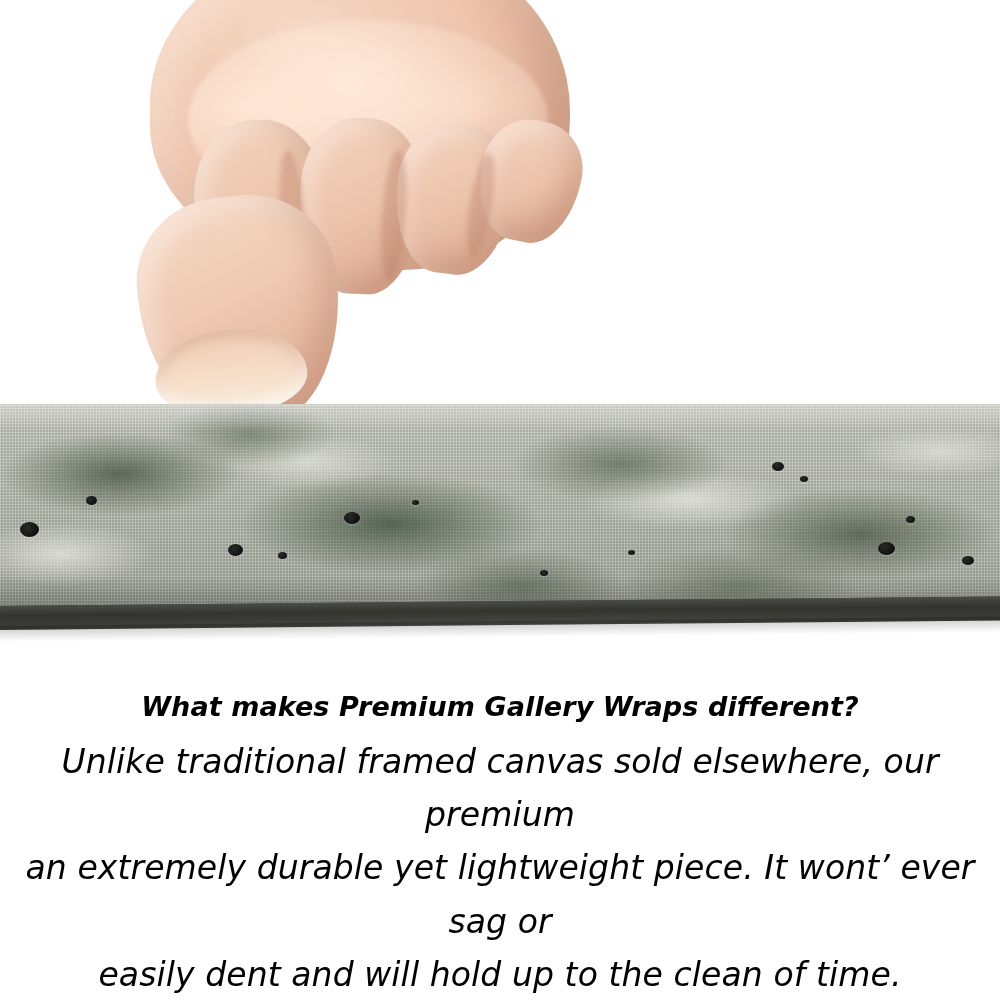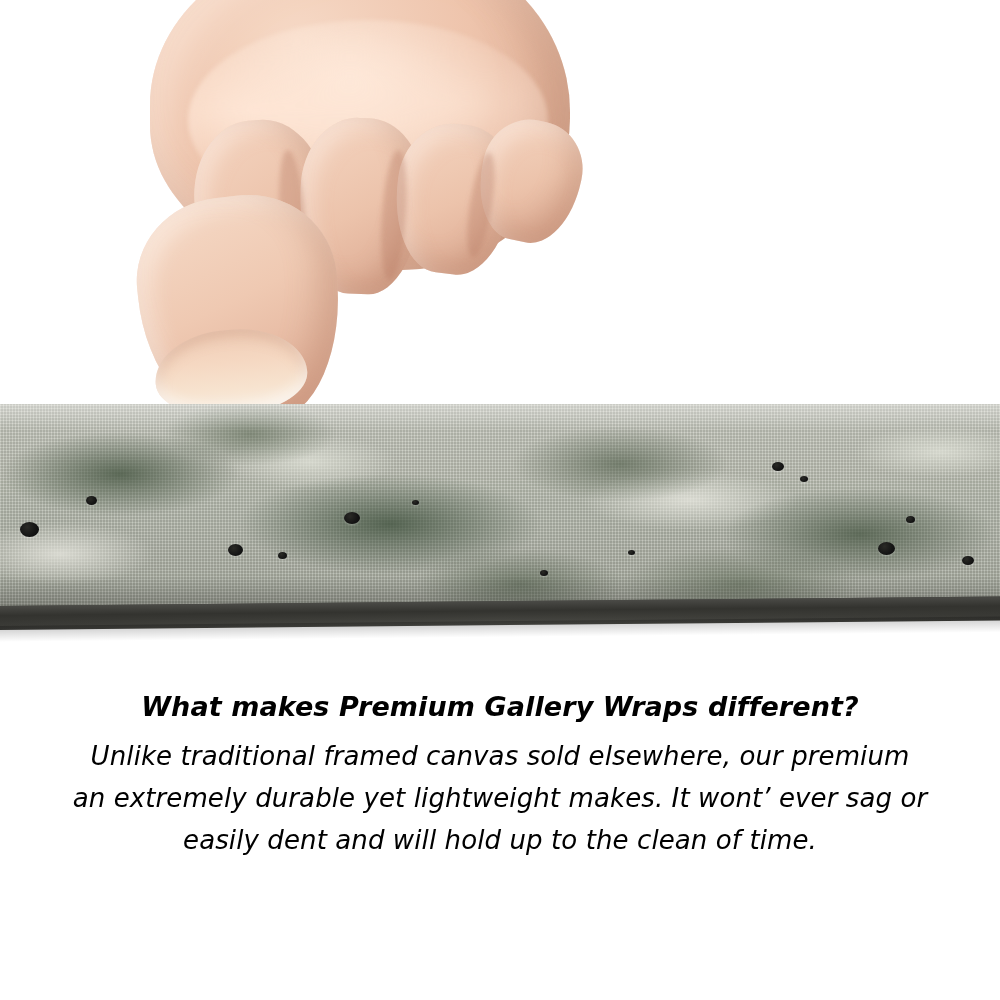--- a/index.html
+++ b/index.html
@@ -185,21 +185,21 @@
     font-style: italic;
   }
   .caption-heading {
     font-size: 27px;
     font-weight: 700;
     line-height: 1.28;
     margin-bottom: 10px;
     letter-spacing: 0.1px;
   }
   .caption-line {
-    font-size: 26px;
+    font-size: 33px;
     font-weight: 400;
     line-height: 1.62;
     letter-spacing: 0.1px;
   }
 </style>
 </head>
 <body>
 
 <div id="page">
 
@@ -237,17 +237,17 @@
         <div class="hole" style="left: 962px; top: 152px; width: 12px; height: 9px;"></div>
       </div>
     <div class="edge-dark"></div>
     <div class="edge-shadow"></div>
 
   </div>
 
   <div class="caption">
     <div class="caption-heading">What makes Premium Gallery Wraps different?</div>
     <div class="caption-line">Unlike traditional framed canvas sold elsewhere, our premium</div>
-    <div class="caption-line">an extremely durable yet lightweight makes. It wont’ ever sag or</div>
+    <div class="caption-line">an extremely durable yet lightweight piece. It wont’ ever sag or</div>
     <div class="caption-line">easily dent and will hold up to the clean of time.</div>
   </div>
 
 </div>
 
 </body></html>

